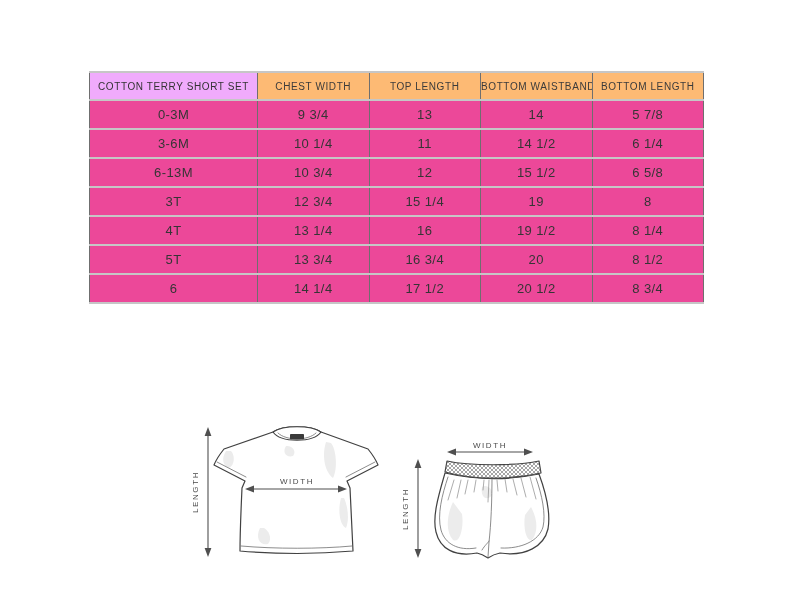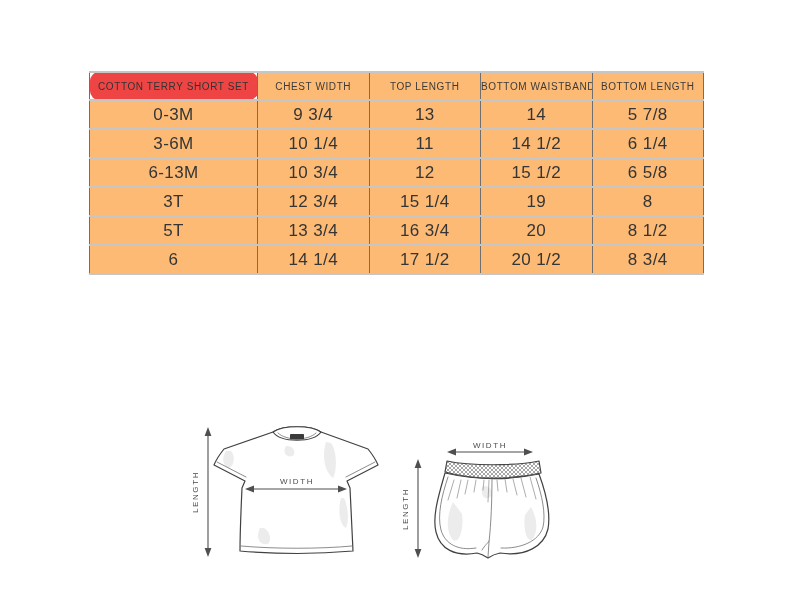--- a/index.html
+++ b/index.html
@@ -32,30 +32,29 @@
   }
   .size-table thead th {
     height: 26px;
     font-size: 10px;
     font-weight: normal;
     letter-spacing: 0.6px;
     color: #3b3b3b;
     background: #fdba74;
   }
   .size-table thead th.th-product {
-    background: #ef4444;
+    background: #f0abfc;
     color: #333333;
-    border-radius: 9px;
   }
   .size-table tbody td {
     height: 27px;
-    font-size: 17px;
+    font-size: 13px;
     letter-spacing: 0.4px;
     color: #353535;
-    background: #fdba74;
+    background: #ec4899;
   }
 
   
   #tshirt-svg  { position: absolute; left: 190px; top: 418px; }
   #shorts-svg  { position: absolute; left: 398px; top: 432px; }
   svg .thinline  { fill: none; stroke: #6e6e6e; stroke-width: 0.8; stroke-linecap: round; }
   svg .gather    { fill: none; stroke: #8a8a8a; stroke-width: 0.7; stroke-linecap: round; }
   svg .shade     { fill: #ececec; stroke: none; }
   svg .garment   { fill: #ffffff; stroke: #414141; stroke-width: 1.2; stroke-linejoin: round; }
   svg .arrowline { stroke: #4f4f4f; stroke-width: 1.1; }
@@ -116,20 +115,27 @@
 
 
   <tr>
     <td>3T</td>
     <td>12 3/4</td>
     <td>15 1/4</td>
     <td>19</td>
     <td>8</td>
   </tr>
 
+  <tr>
+    <td>4T</td>
+    <td>13 1/4</td>
+    <td>16</td>
+    <td>19 1/2</td>
+    <td>8 1/4</td>
+  </tr>
 
   <tr>
     <td>5T</td>
     <td>13 3/4</td>
     <td>16 3/4</td>
     <td>20</td>
     <td>8 1/2</td>
   </tr>
 
   <tr>

